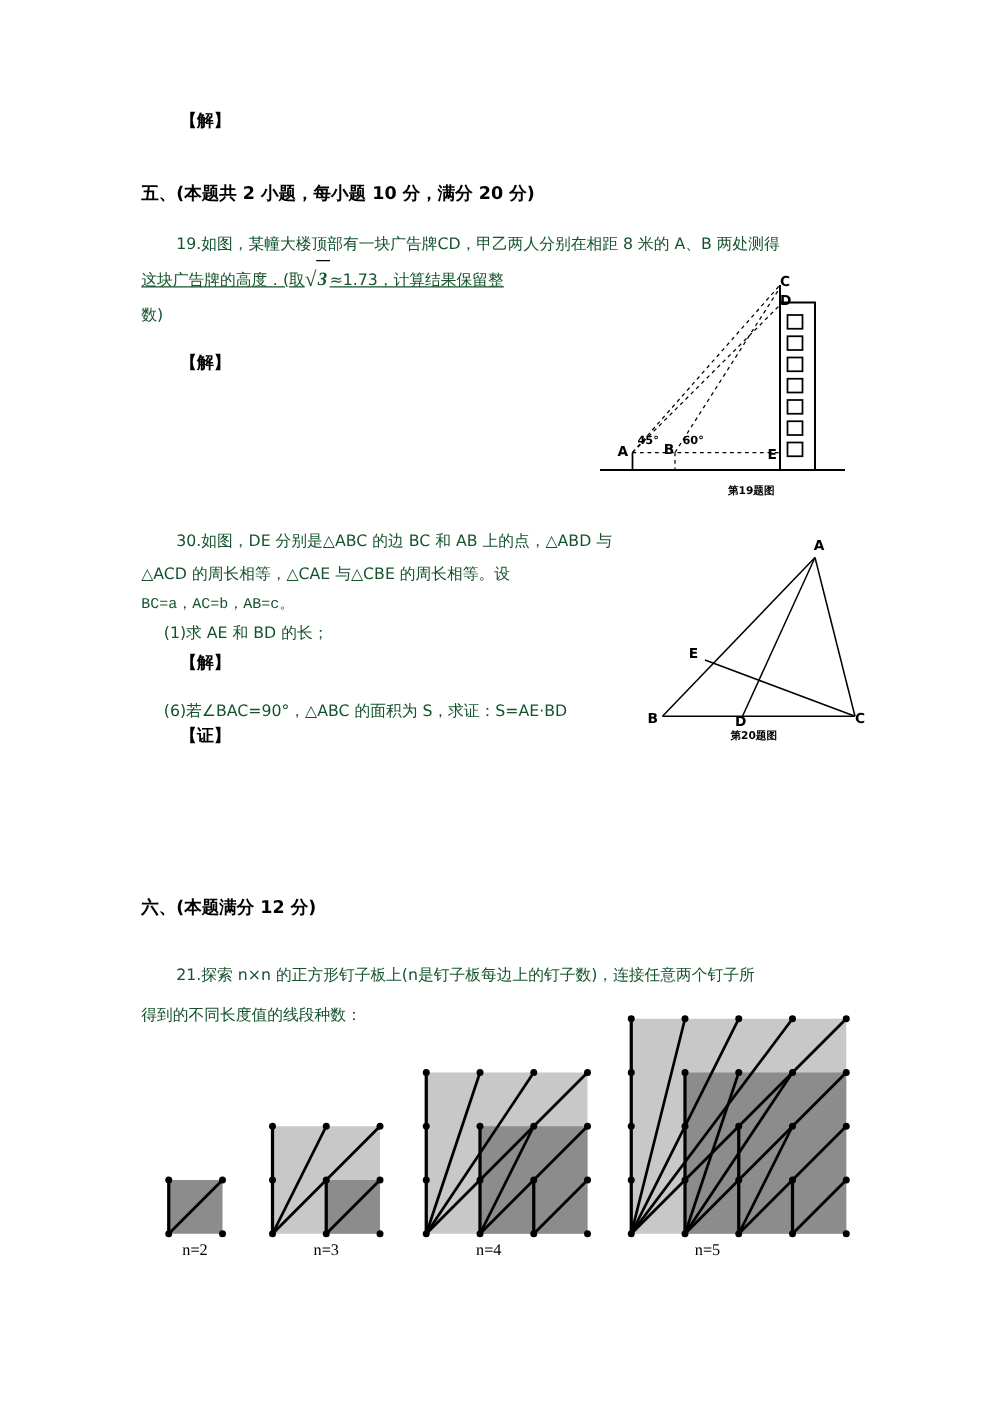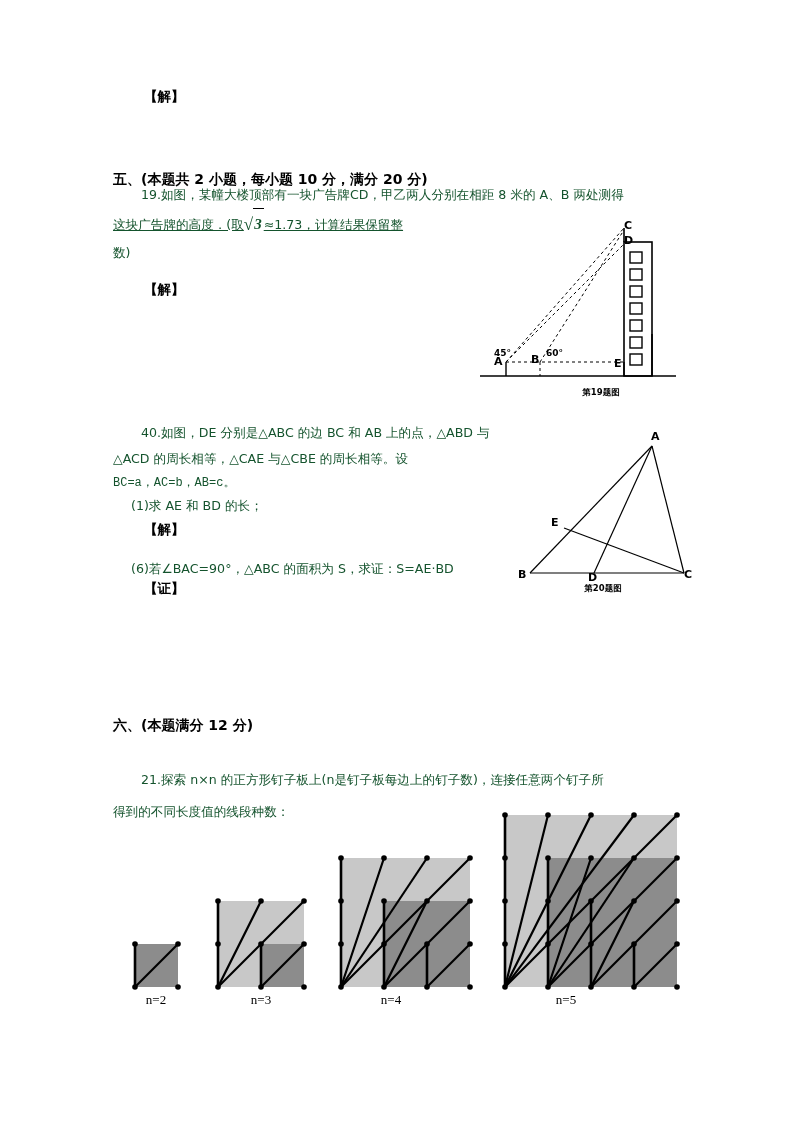--- a/index.html
+++ b/index.html
@@ -82,21 +82,21 @@
   }
   svg { display: block; }
 </style>
 </head>
 <body>
 
 <div class="page">
 
   <div class="abs jie" style="left:144px; top:88px;">【解】</div>
 
-  <div class="abs sec-head" style="left:113px; top:171px;">五、(本题共 2 小题，每小题 10 分，满分 20 分)</div>
+  <div class="abs sec-head" style="left:113px; top:146px;">五、(本题共 2 小题，每小题 10 分，满分 20 分)</div>
 
   <div class="abs body-txt" style="left:113px; top:182px; width:580px;">
     <div style="text-indent:28px;">19.如图，某幢大楼顶部有一块广告牌CD，甲乙两人分别在相距 8 米的 A、B 两处测得</div>
     <div style="line-height:30px;text-decoration:underline;">
       <span>这块广告牌的高度．(取</span><span class="sqrt-wrap"><span class="sqrt-sign">√</span><span class="radicand">3</span></span><span>≈1.73，计算结果保留整</span>
     </div>
     <div>数)</div>
   </div>
   <div class="abs jie" style="left:144px; top:281px;">【解】</div>
 
@@ -129,27 +129,27 @@
 
       <line x1="28" y1="140" x2="28" y2="154" stroke="#000" stroke-width="1.4"></line>
       <line x1="62" y1="140" x2="62" y2="154" stroke="#000" stroke-width="1" stroke-dasharray="3,3"></line>
       <line x1="146" y1="140" x2="146" y2="154" stroke="#000" stroke-width="1.4"></line>
     </svg>
     <span class="abs ptlabel" style="left:146px; top:-3px;">C</span>
     <span class="abs ptlabel" style="left:146px; top:12px;">D</span>
     <span class="abs ptlabel" style="left:16px; top:133px;">A</span>
     <span class="abs ptlabel" style="left:53px; top:131px;">B</span>
     <span class="abs ptlabel" style="left:136px; top:135px;">E</span>
-    <span class="abs ptlabel" style="left:16px; top:126px; font-size:9px;">45°</span>
+    <span class="abs ptlabel" style="left:32px; top:126px; font-size:9px;">45°</span>
     <span class="abs ptlabel" style="left:68px; top:126px; font-size:9px;">60°</span>
     <div class="abs fig-cap" style="left:48px; top:165px; width:150px;">第19题图</div>
   </div>
 
   <div class="abs body-txt" style="left:113px; top:420px; width:400px;">
-    <div style="text-indent:28px;">40.如图，DE 分别是△ABC 的边 BC 和 AB 上的点，△ABD 与</div>
+    <div style="text-indent:28px;">30.如图，DE 分别是△ABC 的边 BC 和 AB 上的点，△ABD 与</div>
     <div>△ACD 的周长相等，△CAE 与△CBE 的周长相等。设</div>
     <div class="lat" style="line-height:22px;">BC=a，AC=b，AB=c。</div>
     <div style="text-indent:18px; line-height:24px;">(1)求 AE 和 BD 的长；</div>
   </div>
   <div class="abs jie" style="left:144px; top:521px;">【解】</div>
   <div class="abs body-txt" style="left:113px; top:556px; width:420px;">
     <div style="text-indent:18px;">(6)若∠BAC=90°，△ABC 的面积为 S，求证：S=AE·BD</div>
   </div>
   <div class="abs jie" style="left:144px; top:580px;">【证】</div>
 

